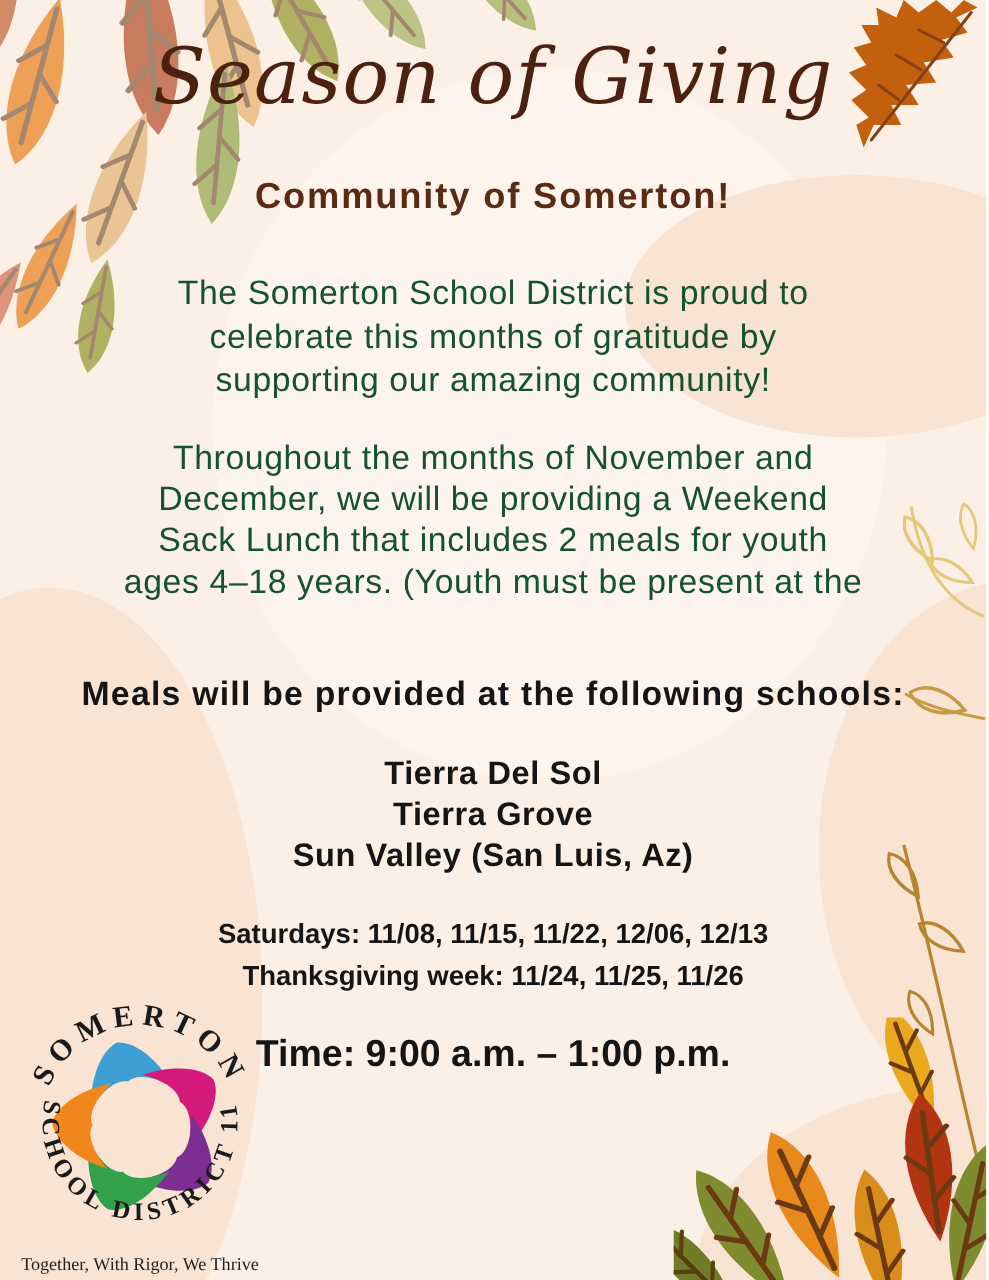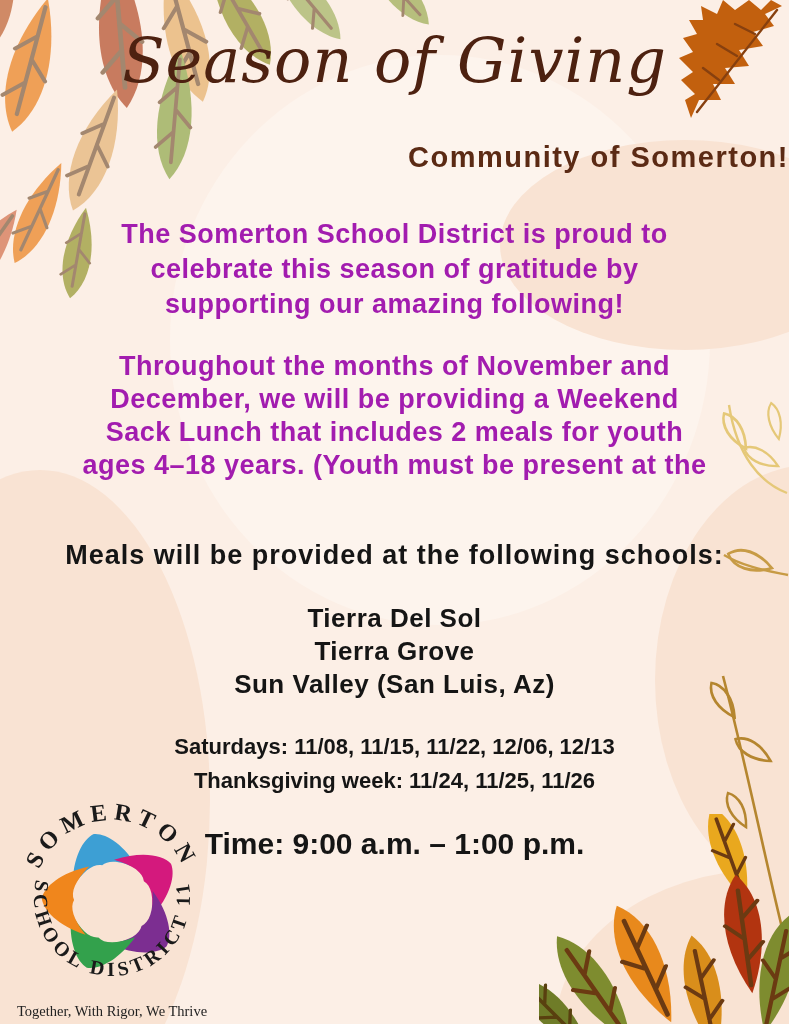--- a/index.html
+++ b/index.html
@@ -12,23 +12,23 @@
   .blob-peach { background:#F9E3D3; }
   .blob-light { background:#FDF4ED; }
 
   .txt { position:absolute; left:0; right:0; text-align:center; }
 
   .title {
     top:24px; font-family:"DejaVu Serif", serif; font-style:italic;
     font-size:62px; color:#4D2110; letter-spacing:1px;
   }
   .subtitle {
-    top:141px; font-size:29px; font-weight:bold; color:#5B2A14; letter-spacing:1.5px;text-align:right;
+    top:141px; font-size:29px; font-weight:bold; color:#5B2A14; letter-spacing:1.5px;
   }
-  .para { font-weight:bold; color:#a21caf; letter-spacing:.5px; }
+  .para { font-weight:normal; color:#14532d; letter-spacing:.5px; }
   .para-1 { top:217px; font-size:27px; line-height:35px; }
   .para-2 { top:350px; font-size:27px; line-height:33px; }
 
   .black { font-weight:bold; color:#151515; }
   .schools-heading { top:540px; font-size:27px; letter-spacing:1px;text-align:center; }
   .school-list { top:602px; font-size:26px; line-height:33px; letter-spacing:.5px; }
   .dates { top:730px; font-size:22px; line-height:34px; }
   .time-line { top:827px; font-size:30px; }
 
   .deco { position:absolute; pointer-events:none; }
@@ -168,22 +168,22 @@
         <use href="#leaf" fill="#D98E1B"></use>
         <use href="#vein" stroke="#6B3A12" stroke-width="2.8" fill="none" stroke-linecap="round"></use>
       </g>
   </svg>
 
   <div class="txt title">Season of Giving</div>
   <div class="txt subtitle">Community of Somerton!</div>
 
   <div class="txt para para-1">
     <div>The Somerton School District is proud to</div>
-    <div>celebrate this season of gratitude by</div>
-    <div>supporting our amazing following!</div>
+    <div>celebrate this months of gratitude by</div>
+    <div>supporting our amazing community!</div>
   </div>
 
   <div class="txt para para-2">
     <div>Throughout the months of November and</div>
     <div>December, we will be providing a Weekend</div>
     <div>Sack Lunch that includes 2 meals for youth</div>
     <div>ages 4–18 years. (Youth must be present at the</div>
   </div>
 
   <div class="txt black schools-heading">Meals will be provided at the following schools:</div>

